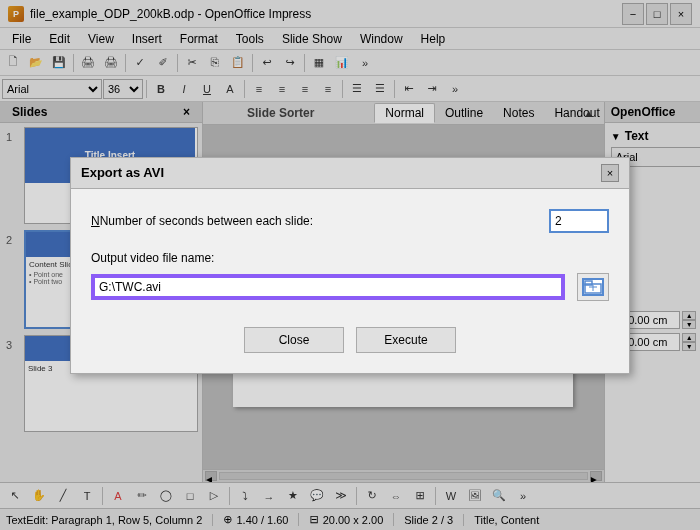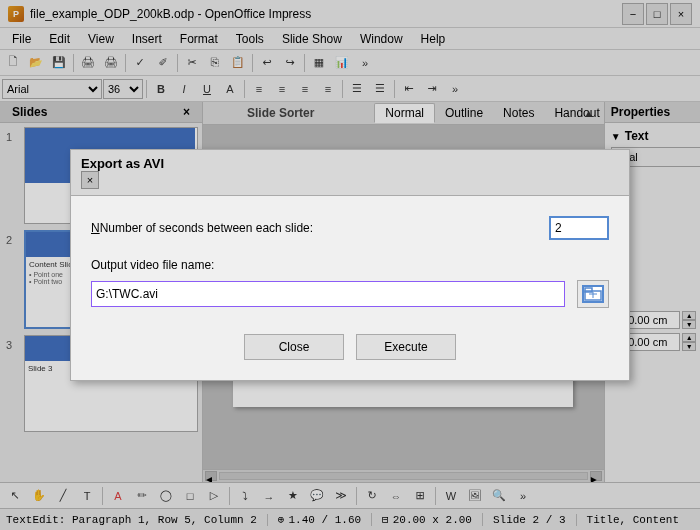--- a/index.html
+++ b/index.html
@@ -286,21 +286,20 @@
       padding: 0 6px;
       font-size: 11px;
       gap: 10px;
     }
     .status-seg {
       display: flex;
       align-items: center;
       gap: 4px;
       border-right: 1px solid #bbb;
       padding-right: 10px;
-      font-family: Liberation Mono, monospace;
     }
     .status-seg:last-child { border-right: none; }
 
     
     .dialog-overlay {
       position: absolute;
       top: 0; left: 0; right: 0; bottom: 0;
       background: rgba(0,0,0,0.15);
       display: flex;
       align-items: center;
@@ -312,23 +311,22 @@
       border: 1px solid #aaa;
       box-shadow: 3px 3px 8px rgba(0,0,0,0.3);
       width: 560px;
       padding: 0;
     }
     .dialog-title-bar {
       background: #d8d8d8;
       padding: 6px 10px;
       display: flex;
       justify-content: space-between;
-      align-items: flex-start;
+      align-items: center;
       border-bottom: 1px solid #aaa;
-      flex-direction: column;
     }
     .dialog-title {
       font-size: 13px;
       font-weight: bold;
     }
     .dialog-close {
       width: 18px;
       height: 18px;
       background: #c0c0c0;
       border: 1px solid #888;
@@ -356,21 +354,21 @@
       width: 60px;
       height: 24px;
       border: 2px solid #5589d0;
       font-size: 12px;
       padding: 2px 4px;
       text-align: left;
     }
     .dialog-input-large {
       flex: 1;
       height: 26px;
-      border: 1px solid #8b5cf6;
+      border: 4px solid #8b5cf6;
       font-size: 12px;
       padding: 2px 4px;
       background: white;
     }
     .dialog-browse-btn {
       width: 32px;
       height: 28px;
       background: #e8e8e8;
       border: 1px solid #aaa;
       display: flex;
@@ -625,21 +623,21 @@
       <div style="width:12px; height:10px; background:#bbb; border:1px solid #aaa; cursor:pointer;">◂</div>
       <div style="flex:1; height:8px; background:#ccc; border:1px solid #bbb; margin:0 2px;"></div>
       <div style="width:12px; height:10px; background:#bbb; border:1px solid #aaa; cursor:pointer;">▸</div>
     </div>
   </div>
 
   <div class="properties-panel">
     <div class="props-side-container">
       <div class="props-main">
         <div class="props-header">
-          <span>Properties</span>
+          <span>OpenOffice</span>
 
         </div>
         <div class="props-content">
           <div class="props-section">
             <div class="props-section-title">
               <span style="font-size:10px;cursor:pointer;">▼</span>
               <span>Text</span>
             </div>
             <div class="props-row">
               <select class="props-font-select">

